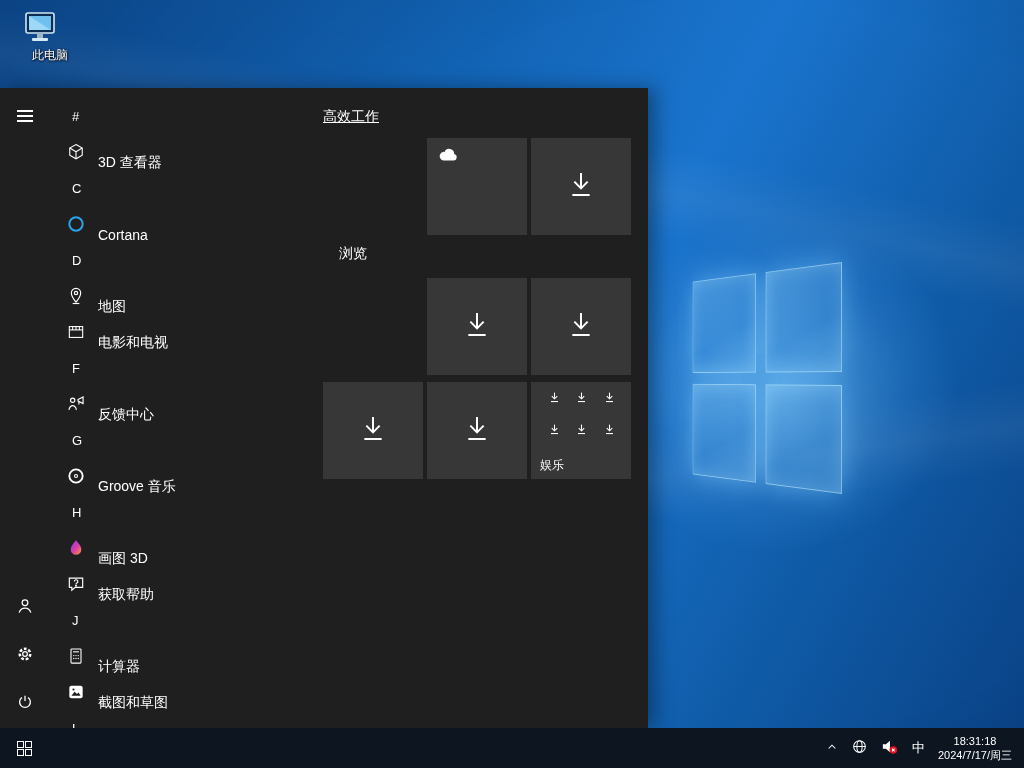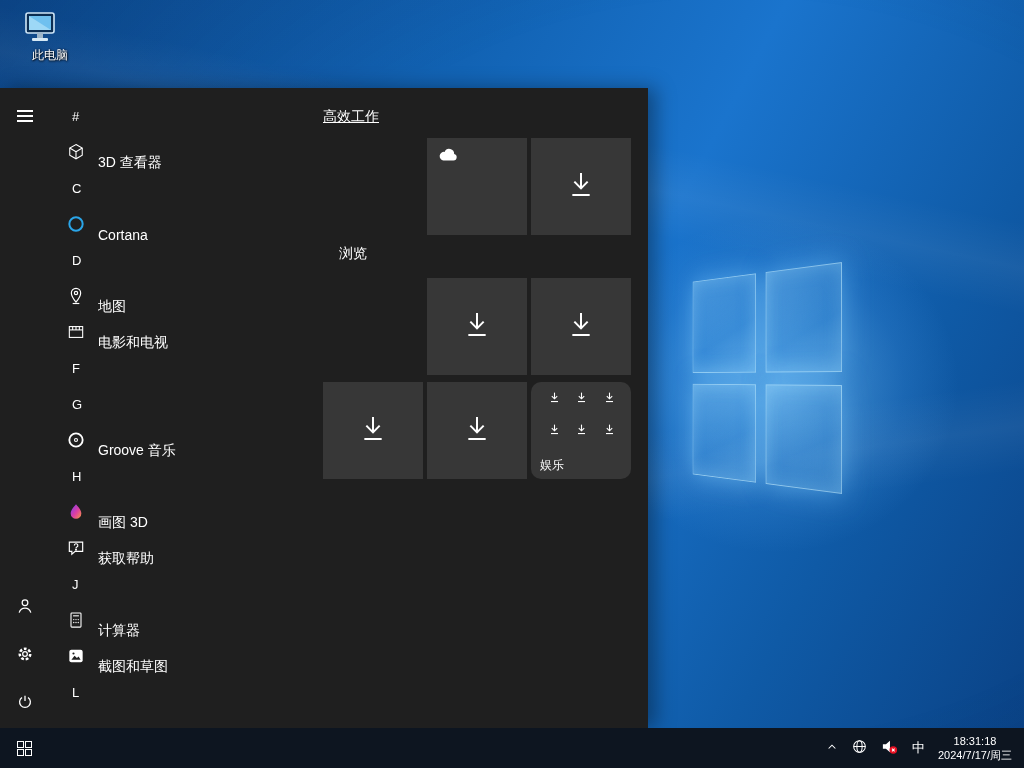--- a/index.html
+++ b/index.html
@@ -45,21 +45,21 @@
   .al-icon{width:24px; height:24px; flex:0 0 24px; display:flex; align-items:center; justify-content:center;}
   .al-label{margin-left:10px; font-size:14px; white-space:nowrap;margin-top:22px;}
   
   .tiles{position:absolute; left:323px; top:0; width:320px; height:640px;}
   .tg-header{position:absolute; font-size:14px; height:20px; line-height:20px; cursor:pointer;}
   .tgh-1{left:0; top:18px;text-decoration:underline;} .tgh-2{left:0; top:155px;margin-left:16px;}
   .tile{position:absolute; width:100px; height:97px; background:#373737; display:flex; align-items:center; justify-content:center; cursor:pointer;}
   .r1{top:50px;} .r2{top:190px;} .r3{top:294px;}
   .c1{left:0;} .c2{left:104px;} .c3{left:208px;}
   .tile.onedrive{align-items:flex-start; justify-content:flex-start; padding:9px 0 0 10px;}
-  .tile.folder{display:block; padding:8px 0 0 10px;border-radius:10px;}
+  .tile.folder{display:block; padding:8px 0 0 10px;}
   .mini-grid{display:grid; grid-template-columns:repeat(3,1fr); grid-template-rows:22px 22px; width:82px; row-gap:10px; justify-items:center;}
   .folder-label{position:absolute; left:9px; bottom:5px; font-size:12px;}
   
   .taskbar{position:absolute; left:0; bottom:0; width:1024px; height:40px; background:#0d1520;
     display:flex; align-items:center;}
   .start-btn{width:48px; height:40px; display:flex; align-items:center; justify-content:center; cursor:pointer;}
   .win-flag{display:grid; grid-template-columns:7px 7px; grid-template-rows:7px 7px; gap:1px;}
   .win-flag i{display:block; border:1px solid #fff;}
   .tray{margin-left:auto; display:flex; align-items:center; height:100%;}
   .tray-item{height:100%; display:flex; align-items:center; justify-content:center; padding:0 7px; cursor:pointer;}
@@ -185,20 +185,31 @@
             <path d="M8 5.5v4M12 5.5v4M16 5.5v4"></path>
           </svg>
         </span>
         <span class="al-label">电影和电视</span>
       </div>
 
       <div class="al-row">
         <span class="al-letter">F</span>
       </div>
 
+      <div class="al-row">
+        <span class="al-icon">
+          <svg width="20" height="20" viewBox="0 0 24 24" fill="none" stroke="#fff" stroke-width="1.4">
+            <circle cx="8" cy="7.5" r="2.6"></circle>
+            <path d="M3.5 19c.8-3.4 2.6-5 4.5-5s3.7 1.6 4.5 5"></path>
+            <path d="M14.5 6.5l6-3v8l-6-3z"></path>
+            <path d="M15.5 8.5v4"></path>
+          </svg>
+        </span>
+        <span class="al-label">反馈中心</span>
+      </div>
 
       <div class="al-row">
         <span class="al-letter">G</span>
       </div>
 
       <div class="al-row">
         <span class="al-icon">
           <svg width="20" height="20" viewBox="0 0 24 24" fill="none" stroke="#fff">
             <circle cx="12" cy="12" r="8" stroke-width="2.2"></circle>
             <circle cx="12" cy="12" r="1.8" stroke-width="1.4"></circle>

